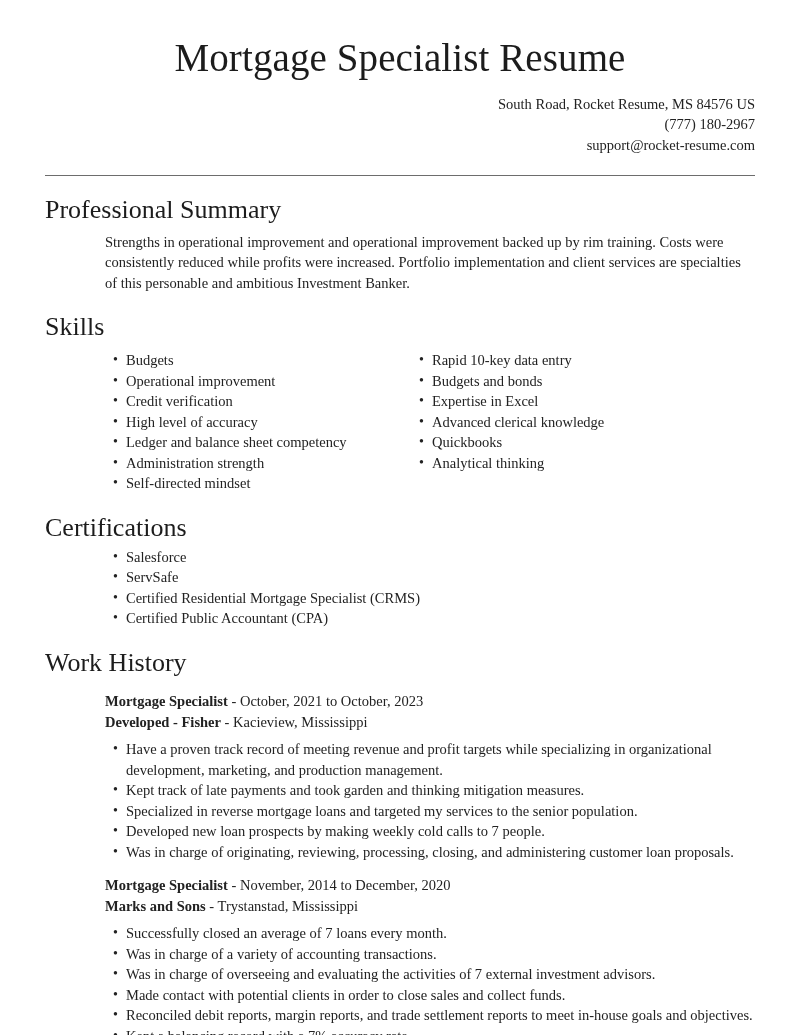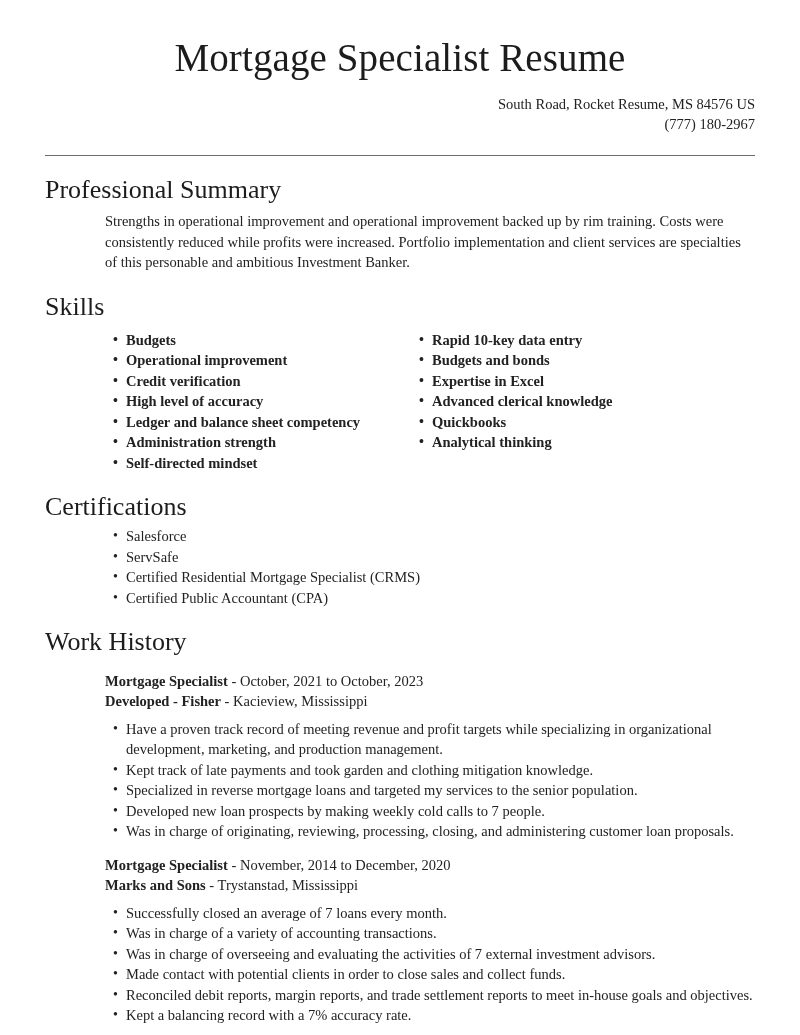--- a/index.html
+++ b/index.html
@@ -101,21 +101,20 @@
   .skills-columns {
     display: flex;
     margin-top: 4px;
   }
   .skills-col {
     width: 50%;
     box-sizing: border-box;
   }
   .skills-col ul.bullets > li {
     padding-left: 81px;
-    font-weight: bold;
   }
   .skills-col ul.bullets > li::before {
     left: 68px;
   }
   .skills-col.right ul.bullets > li {
     padding-left: 32px;
   }
   .skills-col.right ul.bullets > li::before {
     left: 19px;
   }
@@ -142,20 +141,21 @@
 </head>
 <body>
 
 <div class="page">
 
   <h1 class="resume-title">Mortgage Specialist Resume</h1>
 
   <div class="contact-block">
     <div class="contact-line">South Road, Rocket Resume, MS 84576 US</div>
     <div class="contact-line">(777) 180-2967</div>
+    <div class="contact-line">support@rocket-resume.com</div>
   </div>
 
   <hr class="header-rule">
 
   <div class="section">
     <h2 class="section-heading">Professional Summary</h2>
     <p class="summary-text">Strengths in operational improvement and operational improvement backed up by rim training. Costs were consistently reduced while profits were increased. Portfolio implementation and client services are specialties of this personable and ambitious Investment Banker.</p>
   </div>
 
   <div class="section">
@@ -196,21 +196,21 @@
   </div>
 
   <div class="section">
     <h2 class="section-heading">Work History</h2>
     <div id="work-history-jobs">
         <div class="job">
           <div class="job-line"><span class="strong">Mortgage Specialist</span><span> - October, 2021 to October, 2023</span></div>
           <div class="job-line"><span class="strong">Developed - Fisher</span><span> - Kacieview, Mississippi</span></div>
           <ul class="bullets">
             <li>Have a proven track record of meeting revenue and profit targets while specializing in organizational development, marketing, and production management.</li>
-            <li>Kept track of late payments and took garden and clothing mitigation knowledge.</li>
+            <li>Kept track of late payments and took garden and thinking mitigation measures.</li>
             <li>Specialized in reverse mortgage loans and targeted my services to the senior population.</li>
             <li>Developed new loan prospects by making weekly cold calls to 7 people.</li>
             <li>Was in charge of originating, reviewing, processing, closing, and administering customer loan proposals.</li>
           </ul>
         </div>
         <div class="job">
           <div class="job-line"><span class="strong">Mortgage Specialist</span><span> - November, 2014 to December, 2020</span></div>
           <div class="job-line"><span class="strong">Marks and Sons</span><span> - Trystanstad, Mississippi</span></div>
           <ul class="bullets">
             <li>Successfully closed an average of 7 loans every month.</li>

